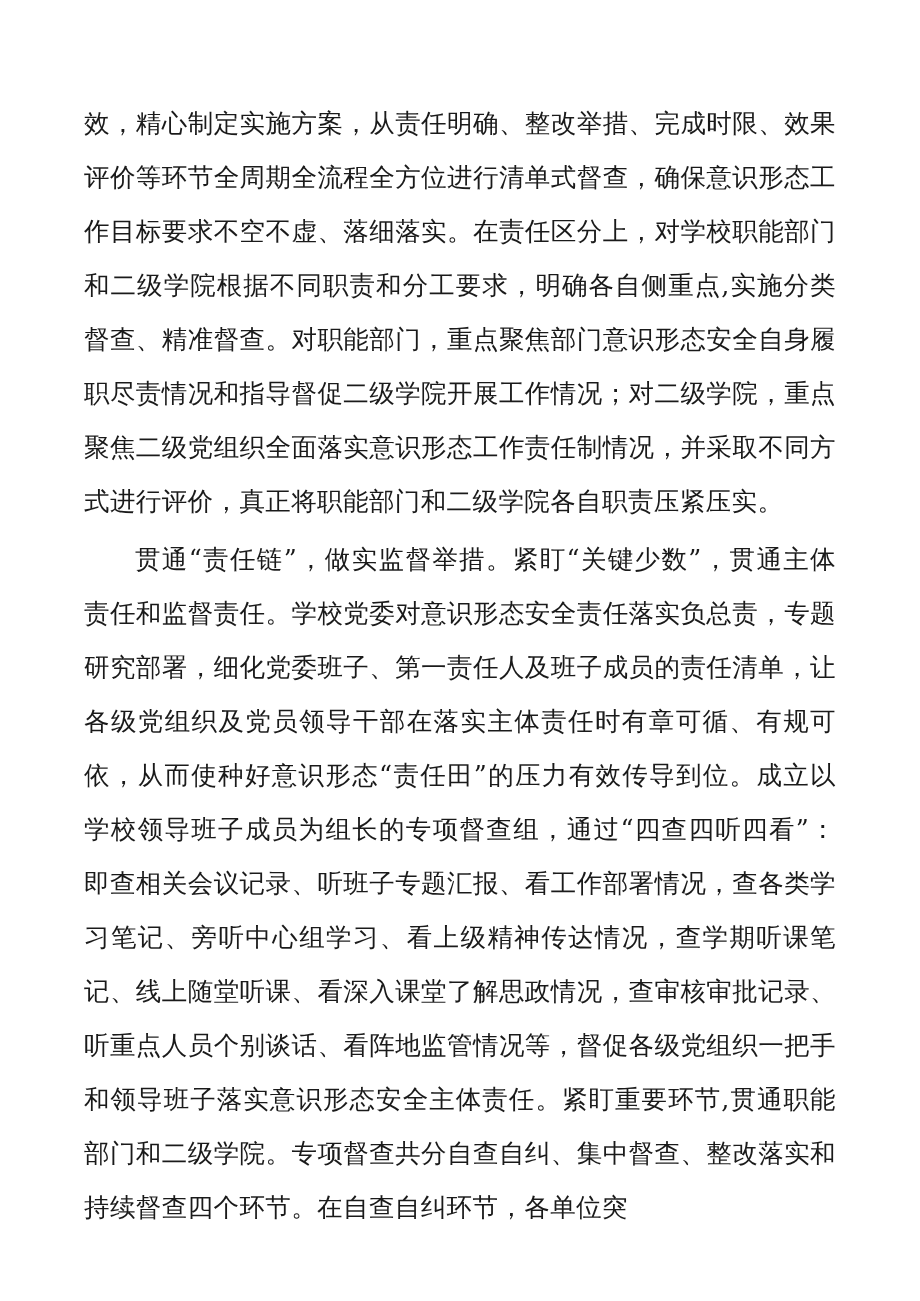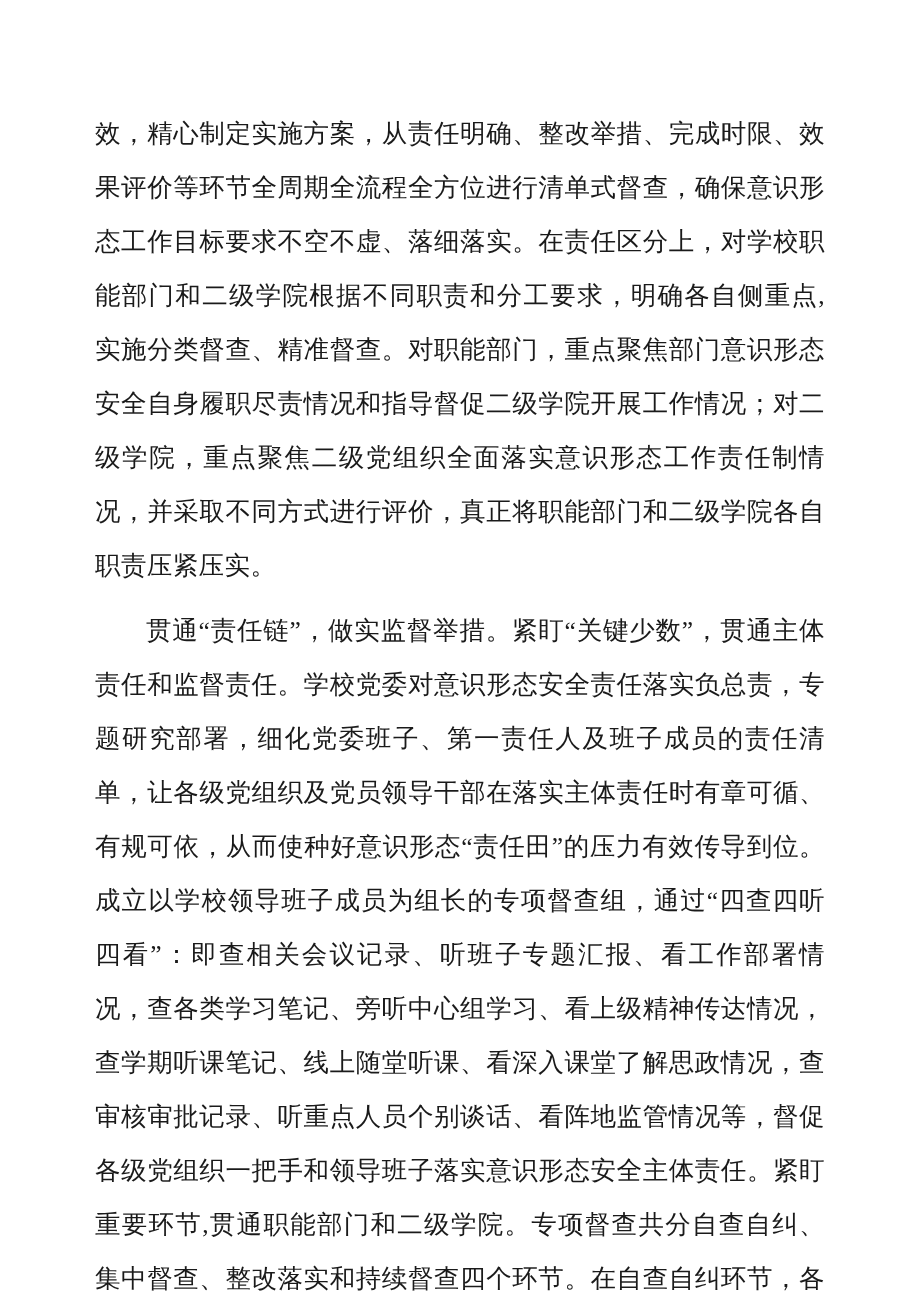--- a/index.html
+++ b/index.html
@@ -22,23 +22,22 @@
     background: #ffffff;
   }
   .doc-body {
     font-size: 25.5px;
     line-height: 54px;
     letter-spacing: 0.4px;
     text-align: justify;
     text-justify: inter-ideograph;
   }
   .para {
-    margin: 11px;
+    margin: 0;
     text-indent: 2em;
-    font-family: Liberation Serif, serif;
   }
   .para + .para {
     margin-top: 4px;
   }
   .para.cont {
     text-indent: 0;
   }
 </style>
 </head>
 <body>

